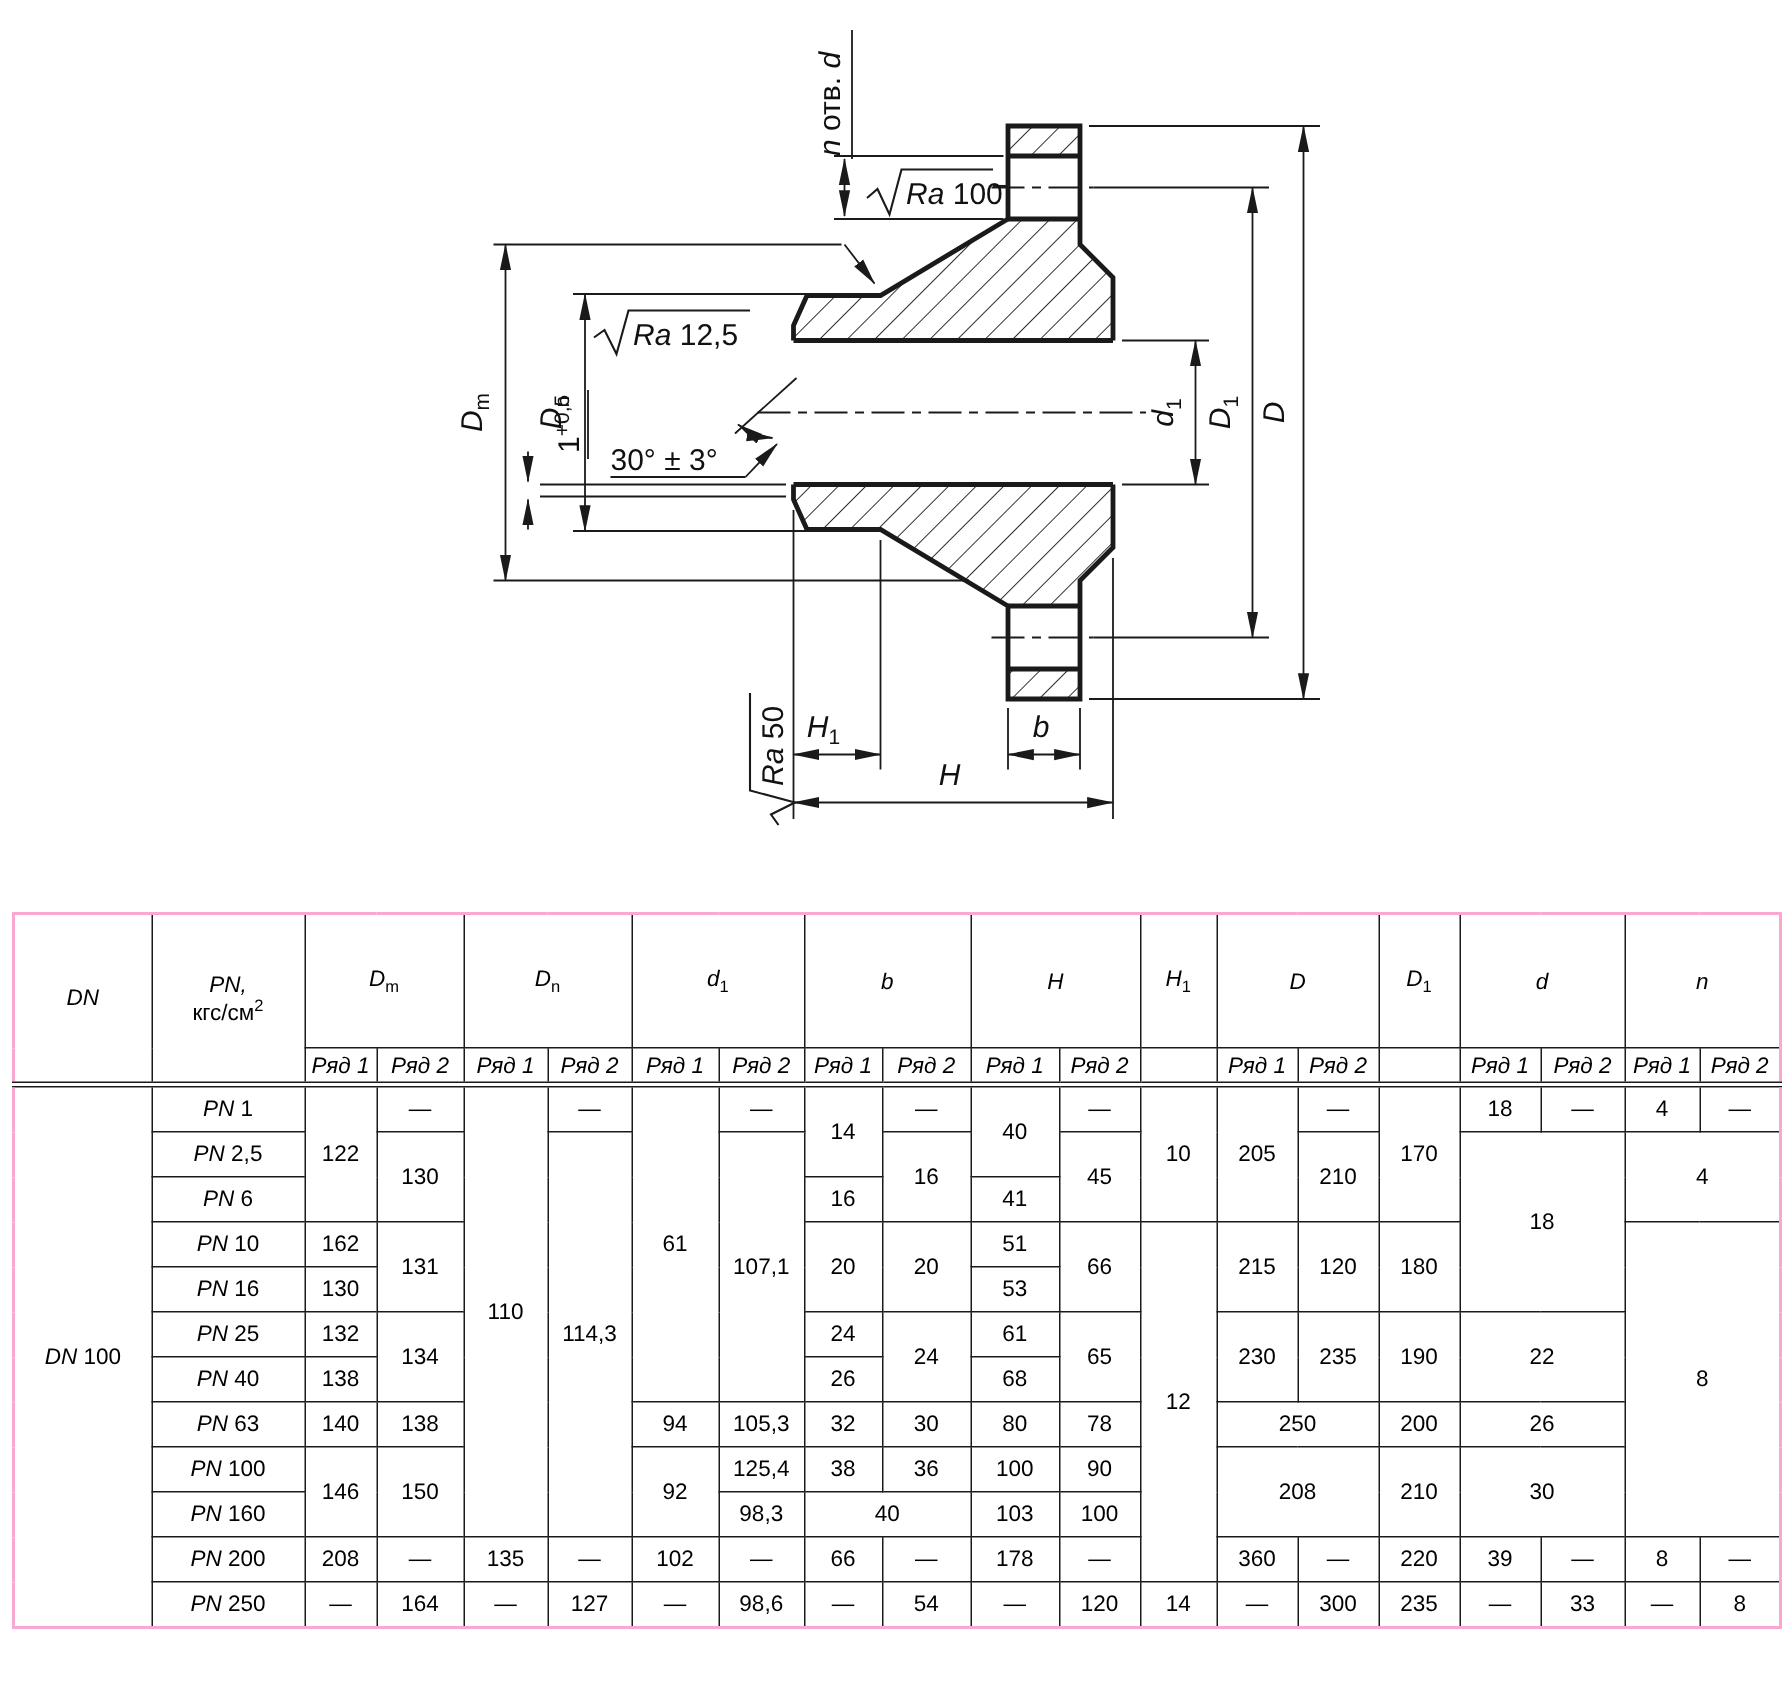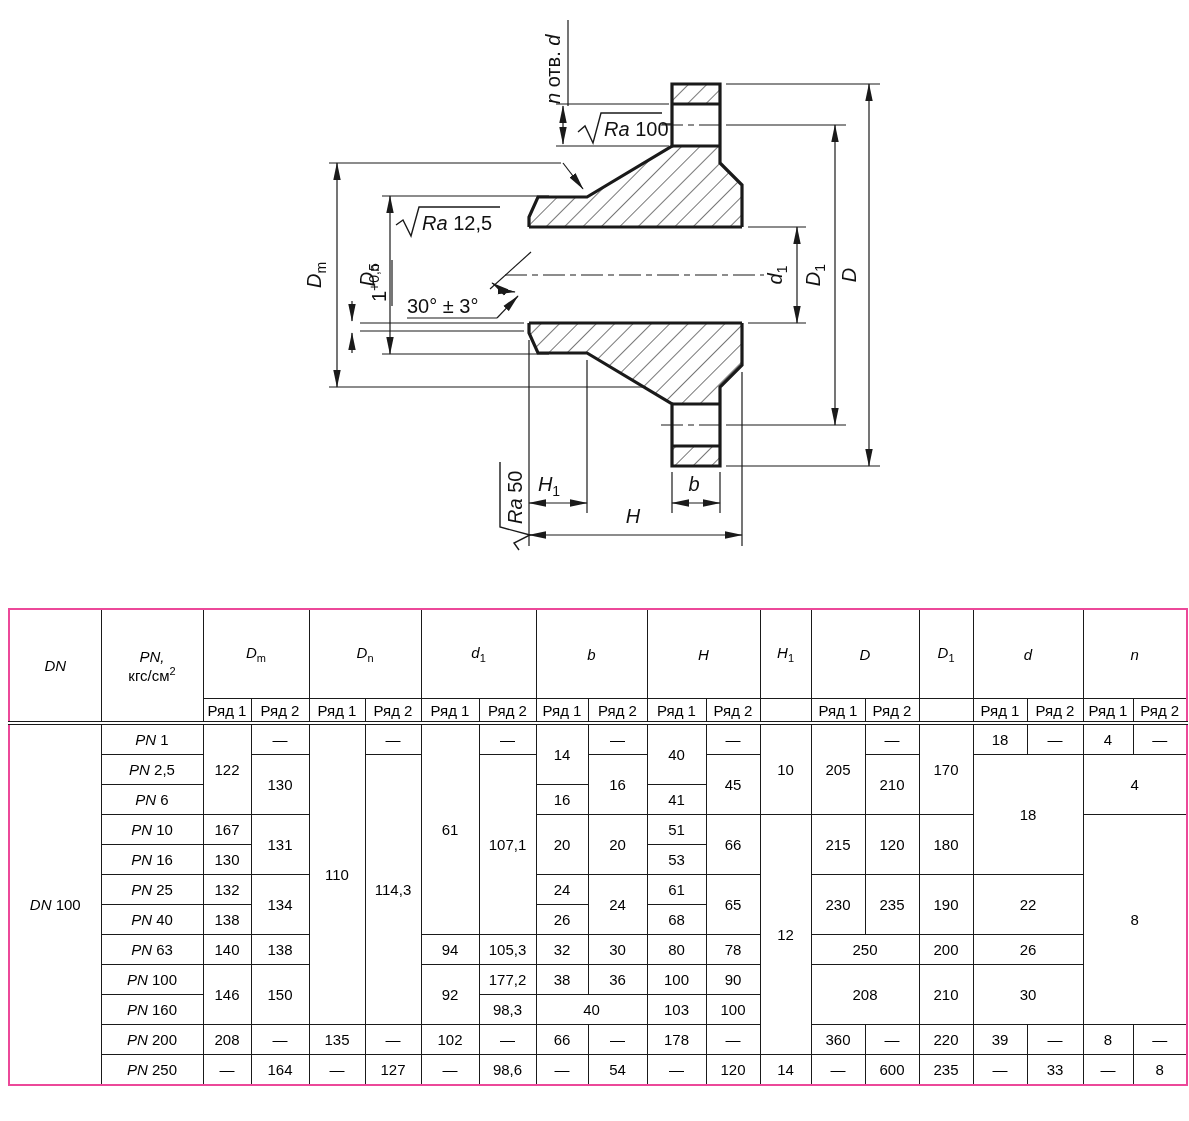--- a/index.html
+++ b/index.html
@@ -1,25 +1,25 @@
 <!DOCTYPE html>
 <html><head>
 <meta charset="utf-8">
 <style>
   html,body{margin:0;padding:0;background:#fff;color:#111;}
   body{width:1189px;height:1121px;font-family:"Liberation Sans",sans-serif;}
   #drawing-wrap{width:1189px;height:600px;}
   svg text{fill:#111;}
   #table-wrap{margin:8px 0 0 8px;}
-  table.dims{border-collapse:collapse;table-layout:fixed;width:1178px;border:2px solid #ec4899;
+  table.dims{border-collapse:collapse;table-layout:fixed;width:1178px;border:2px solid #f9a8d4;
              font-size:15px;color:#000;}
   table.dims th,table.dims td{border:1px solid #1a1a1a;text-align:center;vertical-align:middle;
              font-weight:normal;padding:0 1px;overflow:hidden;}
   table.dims thead tr.h1 th{height:88px;}
-  table.dims thead tr.h2 th{height:22px;}
+  table.dims thead tr.h2 th{height:22px;font-style:italic;}
   table.dims tbody td{height:29px;}
   table.dims tbody tr:first-child td{border-top:4px double #1a1a1a;}
   table.dims i{font-style:italic;}
   table.dims sub,table.dims sup{font-size:11px;font-style:normal;}
 </style>
 </head>
 <body>
 
 <div id="drawing-wrap">
 <svg width="1189" height="600" viewBox="0 0 1189 600" font-family="Liberation Sans, sans-serif">
@@ -222,21 +222,21 @@
           <td rowspan="4" colspan="2">18</td>
           <td rowspan="2" colspan="2">4</td>
         </tr>
         <tr>
           <td><i>PN</i> 6</td>
           <td>16</td>
           <td>41</td>
         </tr>
         <tr>
           <td><i>PN</i> 10</td>
-          <td>167</td>
+          <td>162</td>
           <td rowspan="2">131</td>
           <td rowspan="2">20</td>
           <td rowspan="2">20</td>
           <td>51</td>
           <td rowspan="2">66</td>
           <td rowspan="8">12</td>
           <td rowspan="2">215</td>
           <td rowspan="2">120</td>
           <td rowspan="2">180</td>
           <td rowspan="7" colspan="2">8</td>
@@ -277,21 +277,21 @@
           <td>78</td>
           <td colspan="2">250</td>
           <td>200</td>
           <td colspan="2">26</td>
         </tr>
         <tr>
           <td><i>PN</i> 100</td>
           <td rowspan="2">146</td>
           <td rowspan="2">150</td>
           <td rowspan="2">92</td>
-          <td>177,2</td>
+          <td>125,4</td>
           <td>38</td>
           <td>36</td>
           <td>100</td>
           <td>90</td>
           <td rowspan="2" colspan="2">208</td>
           <td rowspan="2">210</td>
           <td rowspan="2" colspan="2">30</td>
         </tr>
         <tr>
           <td><i>PN</i> 160</td>
@@ -327,21 +327,21 @@
           <td>—</td>
           <td>127</td>
           <td>—</td>
           <td>98,6</td>
           <td>—</td>
           <td>54</td>
           <td>—</td>
           <td>120</td>
           <td>14</td>
           <td>—</td>
-          <td>600</td>
+          <td>300</td>
           <td>235</td>
           <td>—</td>
           <td>33</td>
           <td>—</td>
           <td>8</td>
         </tr>
       </tbody>
     </table>
 </div>
 

